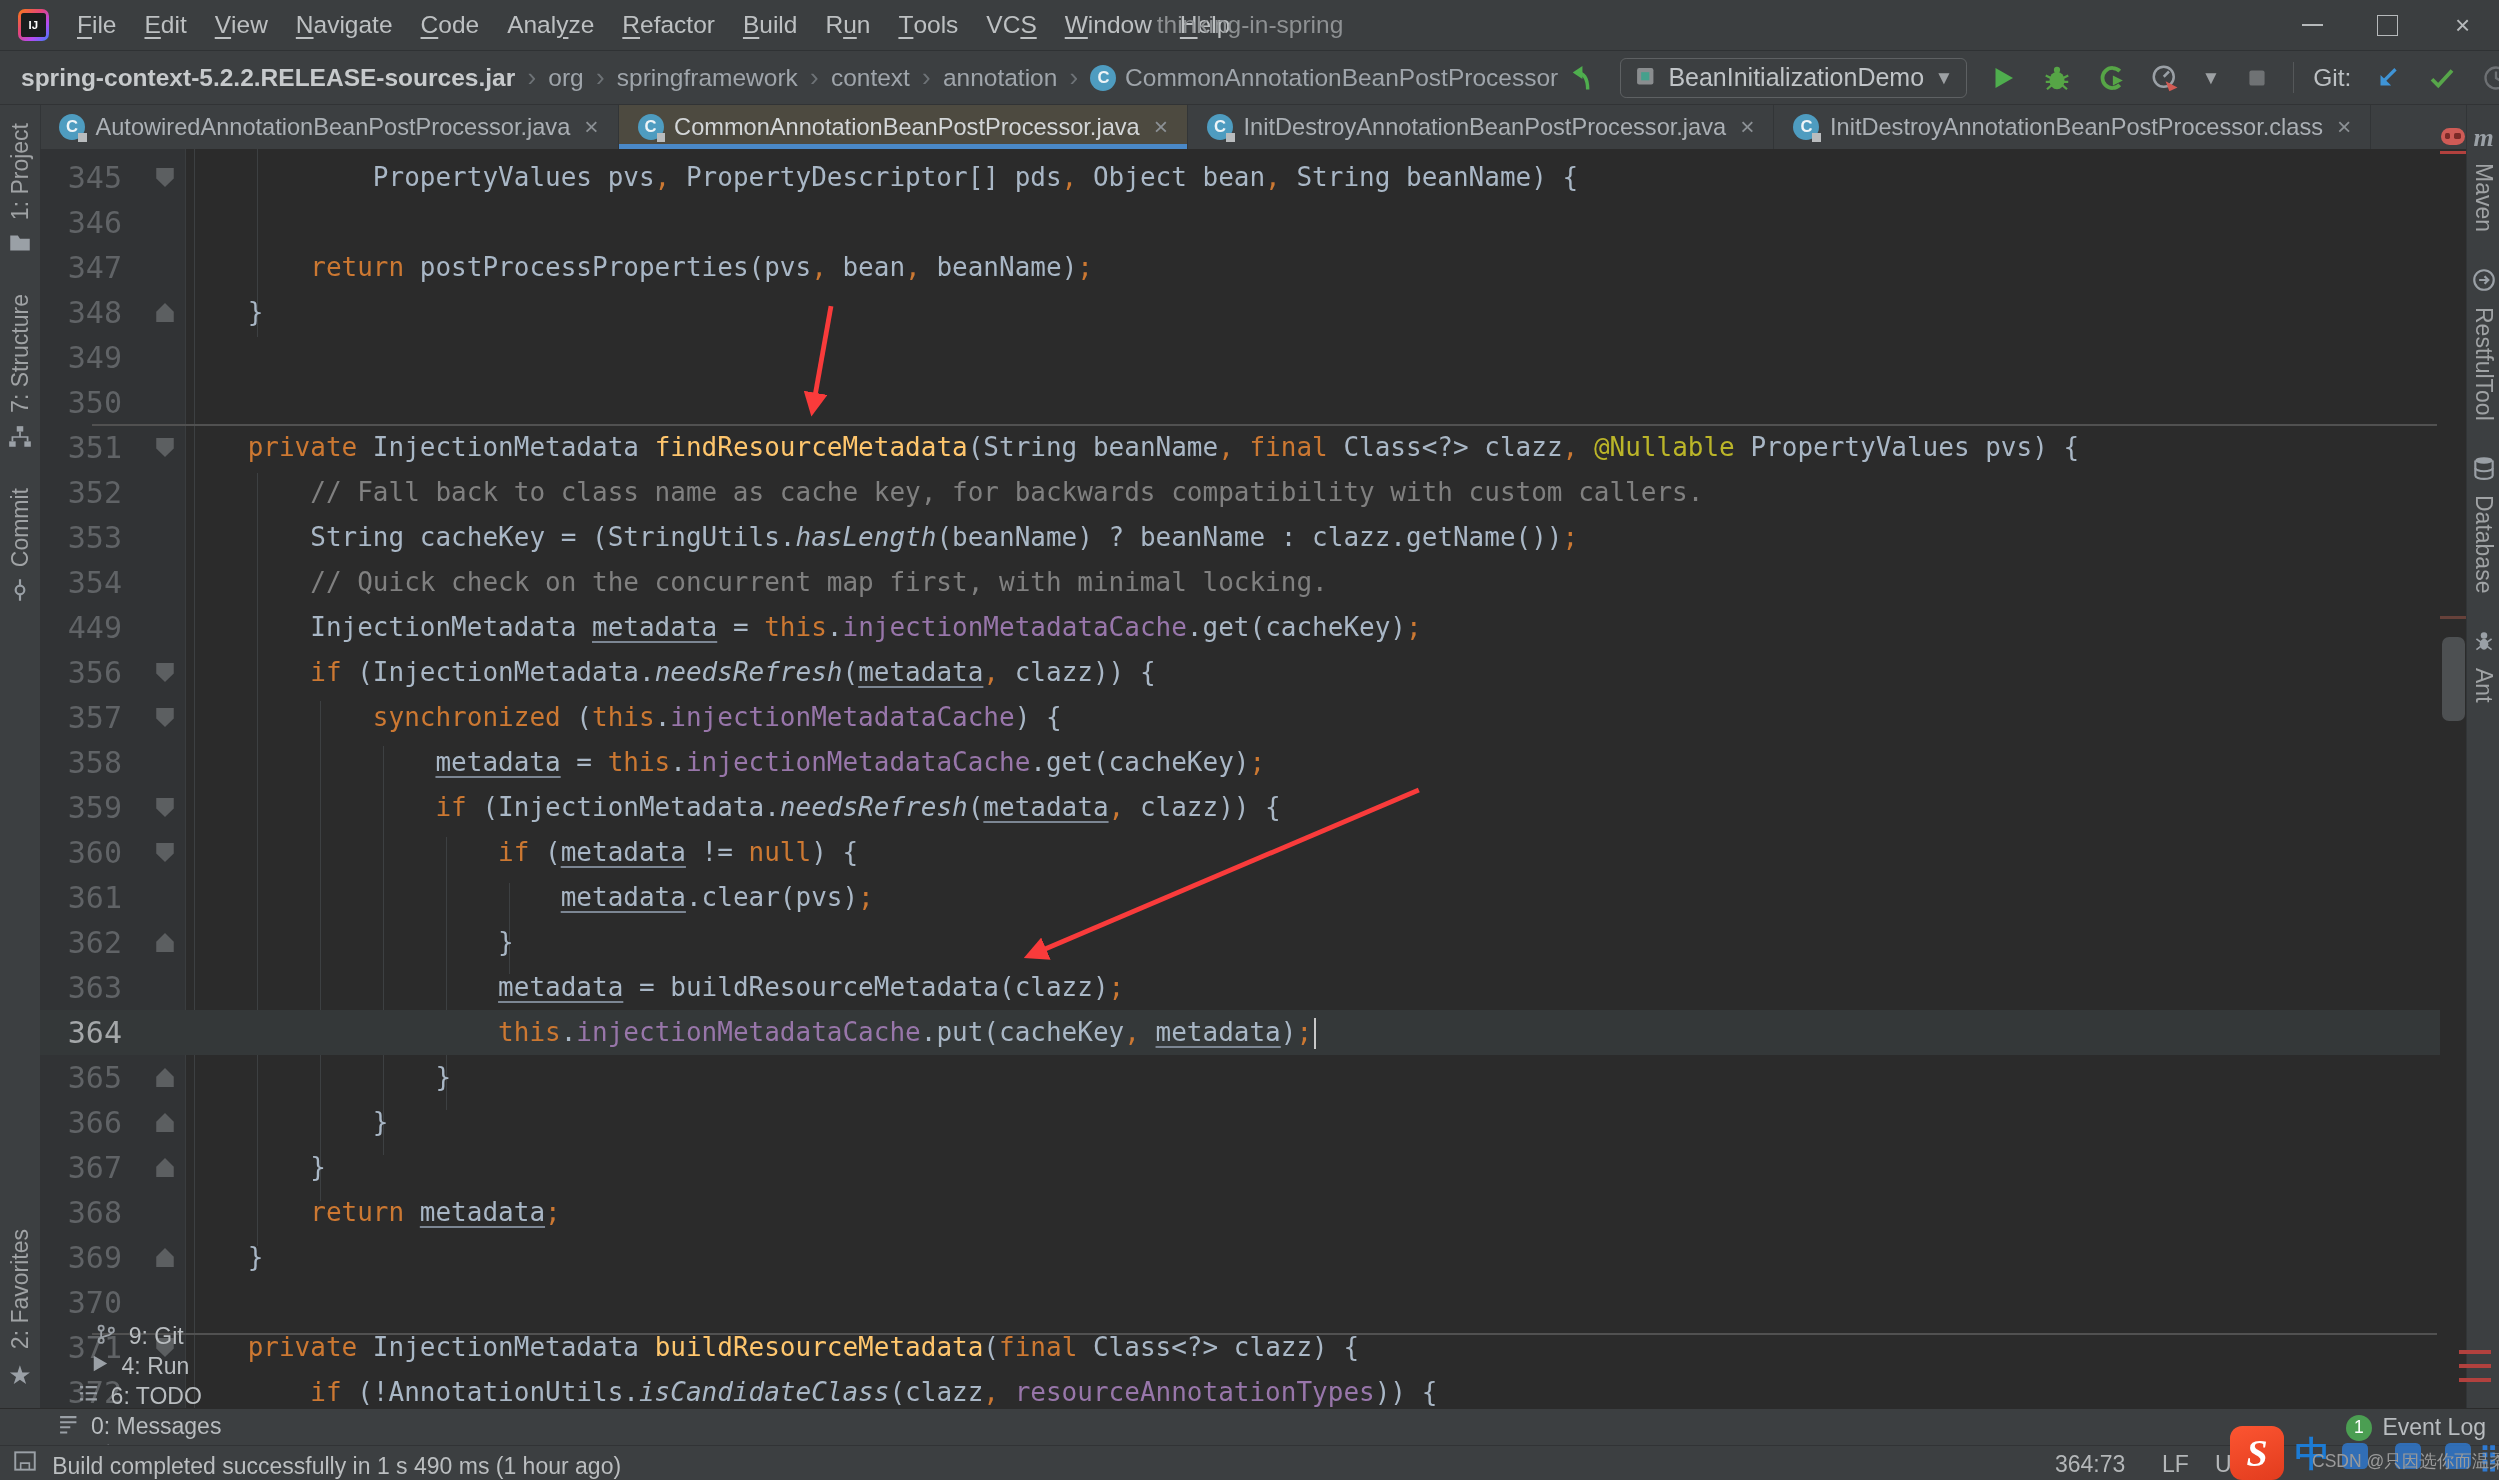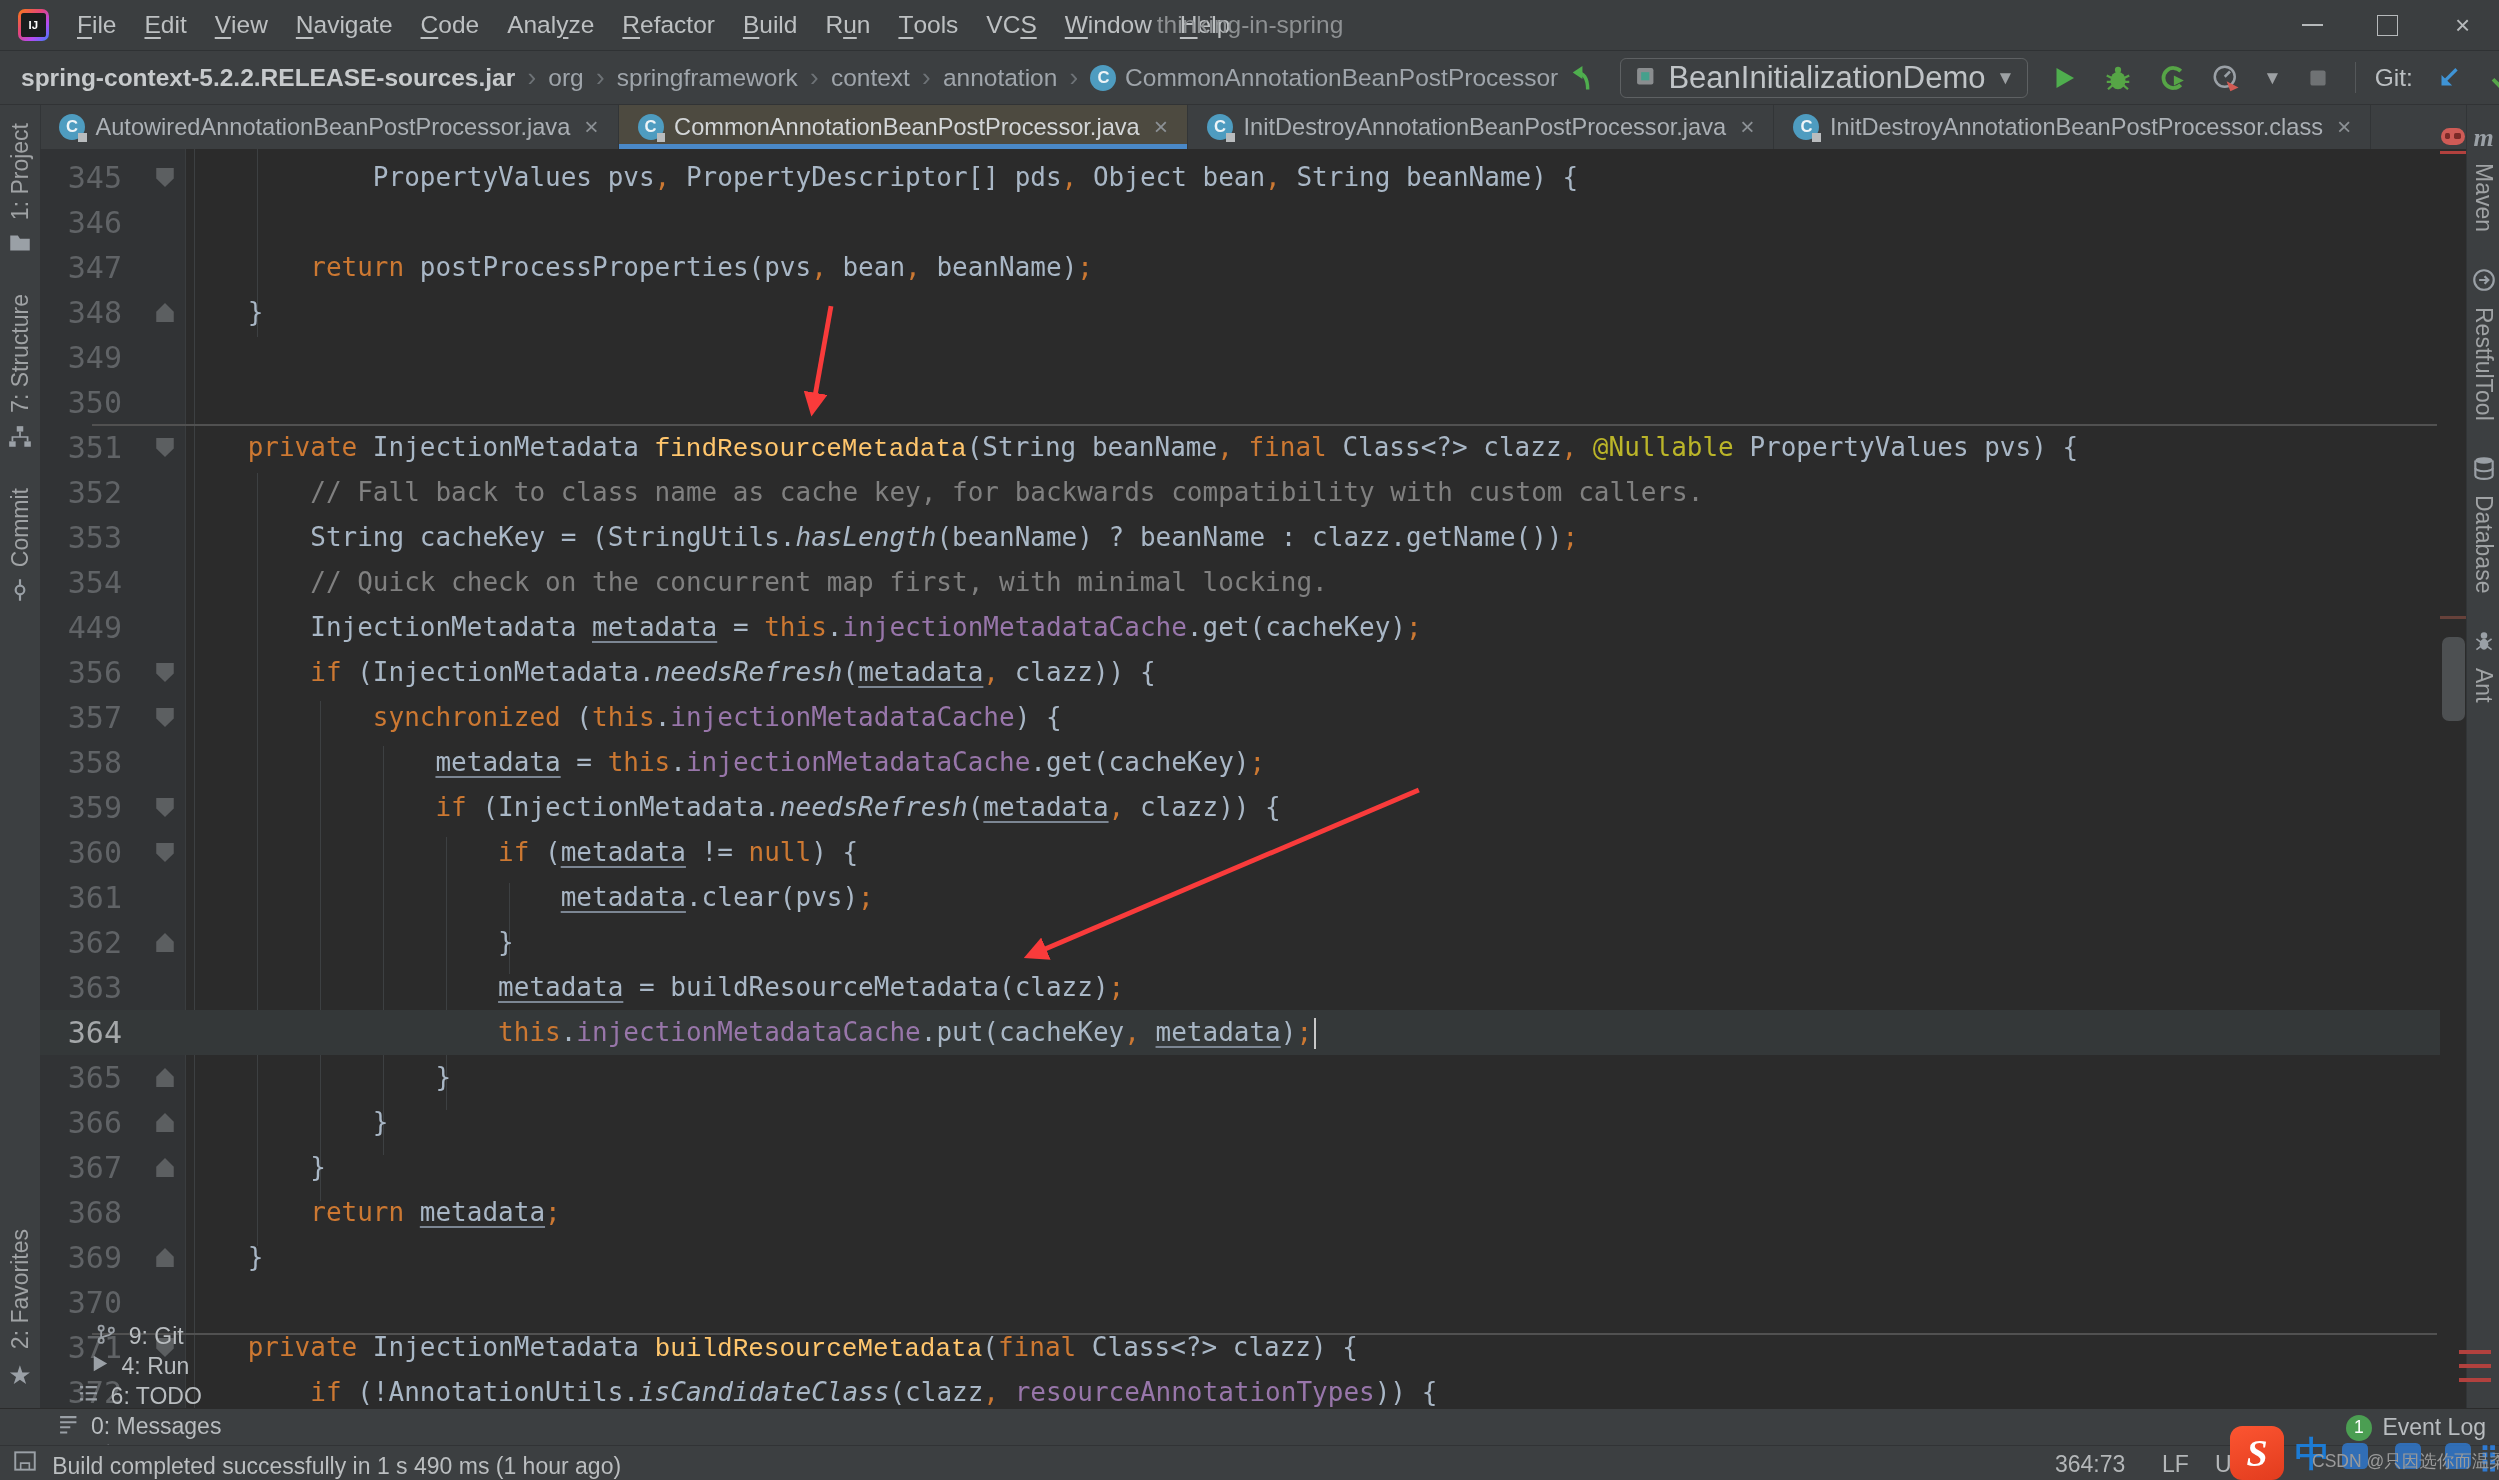--- a/index.html
+++ b/index.html
@@ -24,21 +24,21 @@
            border-bottom:0.9px solid #313335;display:flex;align-items:center;gap:8px;}
   #breadcrumbs{display:flex;align-items:center;margin-left:21px;font-size:24.5px;color:#9fa5ab;white-space:nowrap;}
   .bc-sep{margin:0 12.2px;color:#6e7377;font-size:26px;}
   .bc-item{display:flex;align-items:center;gap:8.7px;}
   .bc-bold{font-weight:bold;color:#c7cacc;}
   #toolbar-right{margin-left:auto;display:flex;align-items:center;gap:19px;padding-right:23px;}
   .tb-divider{width:0.9px;height:31.5px;background:#55585a;}
   .tbicon{display:flex;align-items:center;justify-content:center;width:35px;height:35px;}
   #run-config{display:flex;align-items:center;gap:10.5px;border:0.9px solid #5e6163;border-radius:6.1px;
               height:38px;padding:0 12.2px;background:#3c3f41;}
-  #run-config .label{font-size:31px;color:#c0c4c7;}
+  #run-config .label{font-size:25px;color:#c0c4c7;}
   .caret-down{color:#9da1a4;font-size:19px;}
   .git-label{color:#bcc0c3;font-size:24.5px;}
   
   #tabbar{position:absolute;left:40px;top:105px;width:2459px;height:44px;background:#3c3f41;display:flex;
           border-bottom:0.9px solid #2f3234;}
   .tab{display:flex;align-items:center;gap:10.5px;padding:0 19px;border-right:0.9px solid #323537;
        font-size:23.6px;color:#abb0b5;position:relative;white-space:nowrap;}
   .tab.active{background:#4d4a40;color:#d3d6d8;}
   .tab.active:after{content:"";position:absolute;left:0;right:0;bottom:0;height:5.2px;background:#4a88c7;}
   .tab .close{color:#8c9195;font-size:24.5px;margin-left:3.5px;}
@@ -63,21 +63,21 @@
   .row{display:flex;height:45px;font-family:"DejaVu Sans Mono","Liberation Mono",monospace;
        font-size:26px;line-height:45px;white-space:pre;}
   .row.cur{background:#343839;}
   .ln{width:82px;text-align:right;padding-right:23px;color:#606366;font-size:30px;flex:0 0 auto;}
   .row.cur .ln{color:#a4a7a9;}
   .foldc{width:40px;flex:0 0 auto;display:flex;align-items:center;justify-content:center;}
   .fold-d,.fold-u{width:17.5px;height:19px;background:#5c5f61;}
   .fold-d{clip-path:polygon(0 0,100% 0,100% 55%,50% 100%,0 55%);}
   .fold-u{clip-path:polygon(50% 0,100% 45%,100% 100%,0 100%,0 45%);}
   .code{flex:1;}
-  .d{color:#a9b7c6;} .k{color:#cc7832;} .m{color:#ffc66d;font-family:Liberation Mono, monospace;} .a{color:#bbb529;}
+  .d{color:#a9b7c6;} .k{color:#cc7832;} .m{color:#ffc66d;} .a{color:#bbb529;}
   .c{color:#808080;} .f{color:#9876aa;} .i{color:#a9b7c6;font-style:italic;}
   .fi{color:#9876aa;}
   .u{color:#a9b7c6;text-decoration:underline;text-decoration-color:#7c8693;text-decoration-thickness:1.7px;text-underline-offset:5.2px;}
   .sepline{position:absolute;left:52px;right:3.5px;height:1.7px;background:#515151;}
   .caret{display:inline-block;width:2.6px;height:31.5px;background:#c8c8c8;vertical-align:middle;margin-left:1.7px;}
   
   #scroll-col{position:absolute;left:2440px;top:149px;width:26px;height:1259px;background:#2b2b2b;}
   #scroll-thumb{position:absolute;left:1.7px;top:488px;width:23px;height:84px;background:#4d5052;border-radius:7px;}
   #err-widget{position:absolute;left:0.9px;top:-21px;width:24.5px;height:16.6px;border-radius:8.7px;background:#cf5b56;}
   #err-widget i{position:absolute;top:5.2px;width:5.2px;height:6.1px;background:#7c2b28;border-radius:1.7px;}

